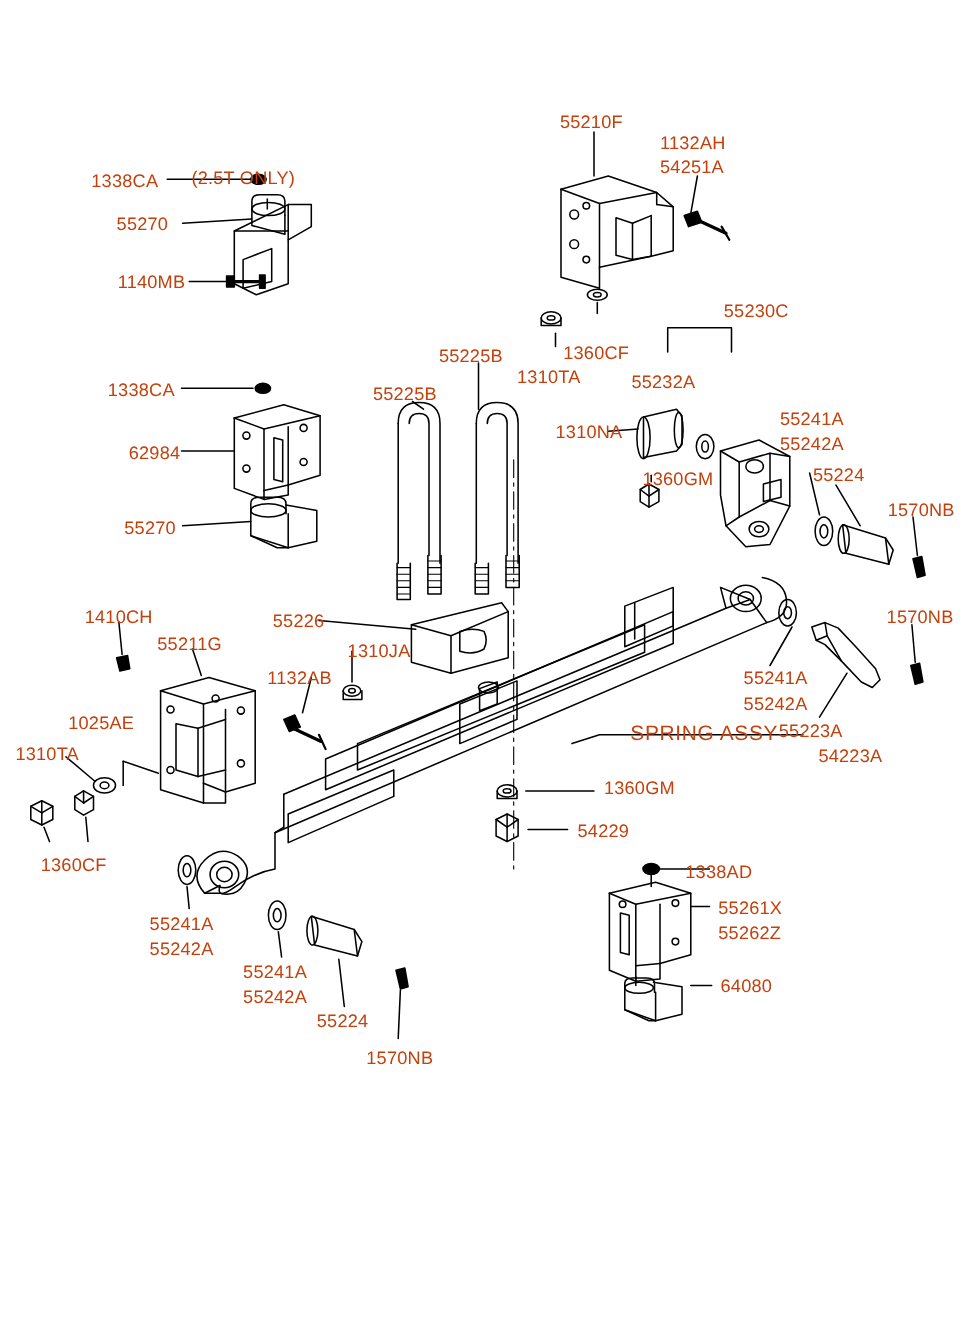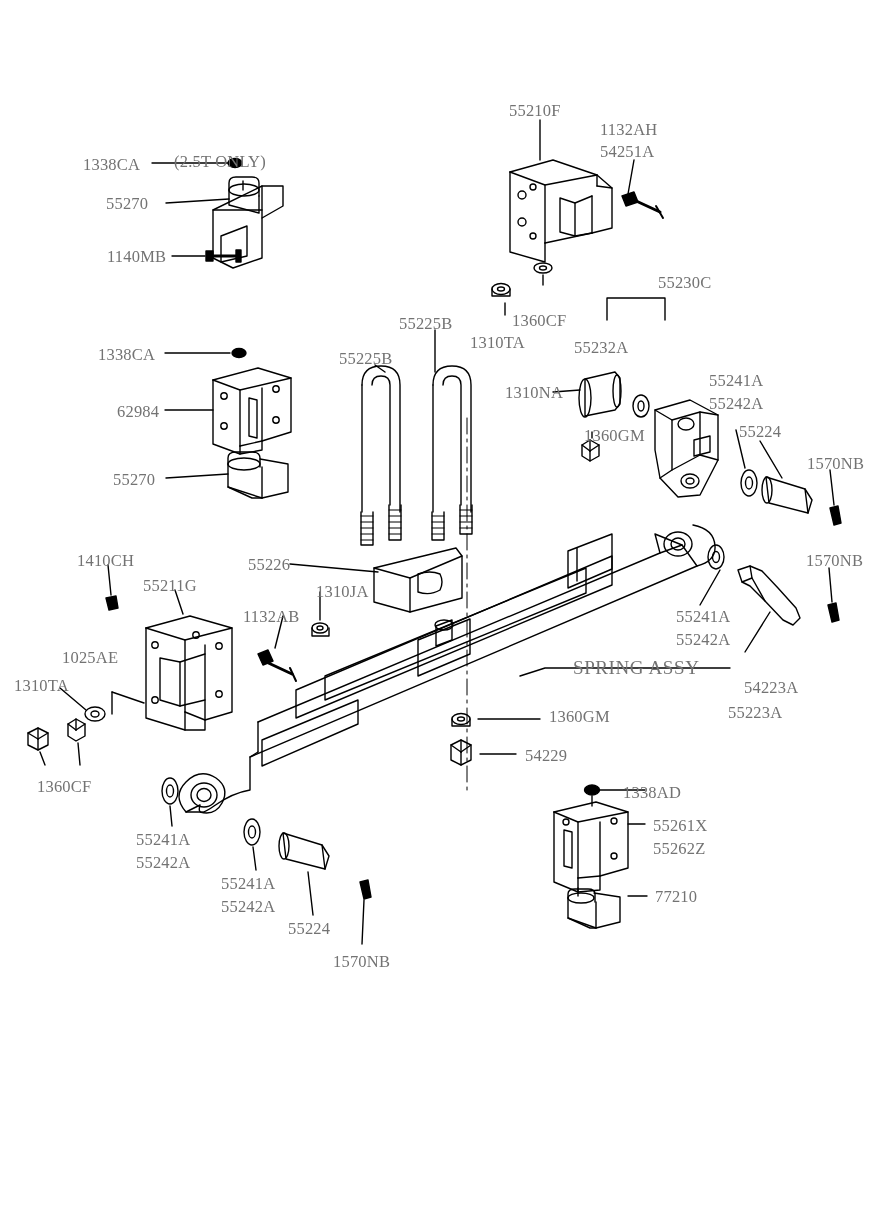--- a/index.html
+++ b/index.html
@@ -16,23 +16,23 @@
     overflow: hidden;
   }
   #art {
     position: absolute;
     left: 0; top: 0;
     width: 886px;
     height: 1211px;
   }
   .lbl {
     position: absolute;
-    font-family: Liberation Serif, serif;
+    font-family: Liberation Sans, sans-serif;
     font-size: 16.5px;
-    color: #737373;
+    color: #c2410c;
     white-space: pre;
     line-height: 20px;
     letter-spacing: 0.2px;
   }
   .lbl.big {
     font-size: 19px;
     letter-spacing: 0.6px;
   }
 </style>
 </head>
@@ -362,21 +362,21 @@
   <div class="lbl" style="left:98px;  top:345px;">1338CA</div>
   <div class="lbl" style="left:117px; top:402px;">62984</div>
   <div class="lbl" style="left:113px; top:470px;">55270</div>
   <div class="lbl" style="left:709px; top:371px;">55241A</div>
   <div class="lbl" style="left:709px; top:394px;">55242A</div>
   <div class="lbl" style="left:739px; top:422px;">55224</div>
   <div class="lbl" style="left:807px; top:454px;">1570NB</div>
   <div class="lbl" style="left:806px; top:551px;">1570NB</div>
   <div class="lbl" style="left:676px; top:607px;">55241A</div>
   <div class="lbl" style="left:676px; top:630px;">55242A</div>
-  <div class="lbl" style="left:728px; top:655px;margin-top:48px;">55223A</div>
+  <div class="lbl" style="left:708px; top:655px;">55223A</div>
   <div class="lbl" style="left:744px; top:678px;">54223A</div>
   <div class="lbl" style="left:77px;  top:551px;">1410CH</div>
   <div class="lbl" style="left:143px; top:576px;">55211G</div>
   <div class="lbl" style="left:248px; top:555px;">55226</div>
   <div class="lbl" style="left:288px; top:582px;margin-left:28px;">1310JA</div>
   <div class="lbl" style="left:243px; top:607px;">1132AB</div>
   <div class="lbl" style="left:62px;  top:648px;">1025AE</div>
   <div class="lbl" style="left:14px;  top:676px;">1310TA</div>
   <div class="lbl" style="left:37px;  top:777px;">1360CF</div>
   <div class="lbl" style="left:549px; top:707px;">1360GM</div>
@@ -384,15 +384,15 @@
   <div class="lbl big" style="left:557px; top:658px;margin-left:16px;">SPRING ASSY</div>
   <div class="lbl" style="left:136px; top:830px;">55241A</div>
   <div class="lbl" style="left:136px; top:853px;">55242A</div>
   <div class="lbl" style="left:221px; top:874px;">55241A</div>
   <div class="lbl" style="left:221px; top:897px;">55242A</div>
   <div class="lbl" style="left:288px; top:919px;">55224</div>
   <div class="lbl" style="left:333px; top:952px;">1570NB</div>
   <div class="lbl" style="left:623px; top:783px;">1338AD</div>
   <div class="lbl" style="left:653px; top:816px;">55261X</div>
   <div class="lbl" style="left:653px; top:839px;">55262Z</div>
-  <div class="lbl" style="left:655px; top:887px;">77210</div>
+  <div class="lbl" style="left:655px; top:887px;">64080</div>
 
 </div>
 
 </body></html>

